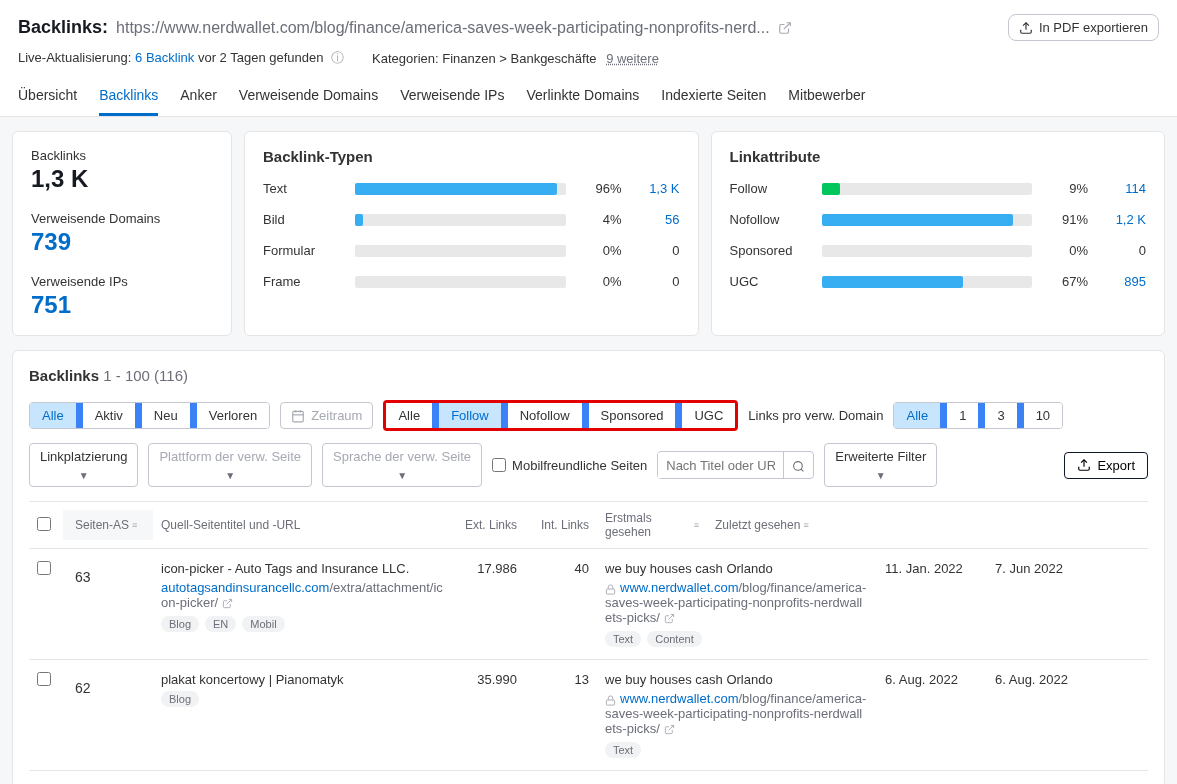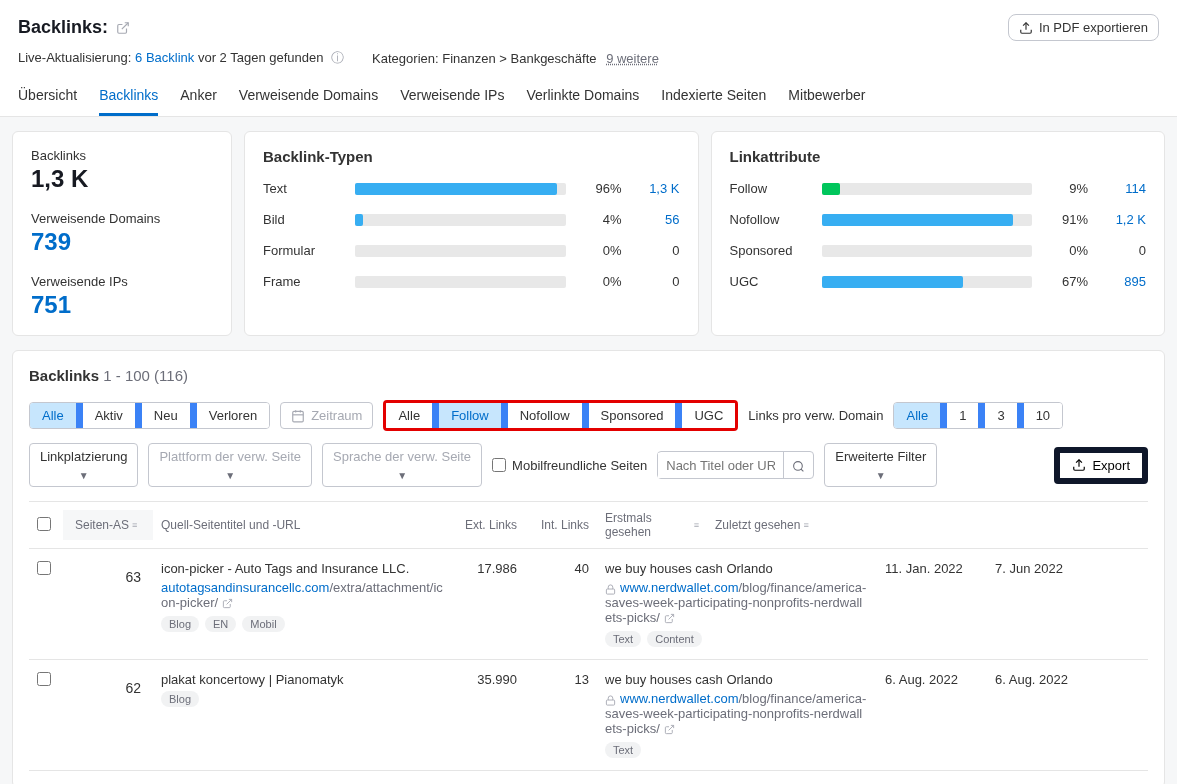--- a/index.html
+++ b/index.html
@@ -46,26 +46,26 @@
 .date-btn { display: flex; align-items: center; gap: 6px; padding: 5px 10px; border: 1px solid #c4c7cf; border-radius: 4px; background: #fff; color: #a6a9b2; cursor: pointer; }
 .lbl-inline { font-size: 13px; color: #333; }
 .filter-row2 { display: flex; align-items: center; gap: 10px; flex-wrap: wrap; }
 .dropdown { padding: 5px 10px; border: 1px solid #c4c7cf; border-radius: 4px; background: #fff; display: flex; align-items: center; gap: 6px; cursor: pointer; font-size: 13px; flex-direction: column; }
 .dropdown.muted { color: #a6a9b2; }
 .chevron { font-size: 10px; color: #6c6e79; }
 .checkbox-wrap { display: flex; align-items: center; gap: 6px; font-size: 13px; }
 .search-box { display: flex; align-items: center; border: 1px solid #c4c7cf; border-radius: 4px; background: #fff; padding: 0; }
 .search-box input { border: none; padding: 5px 8px; font-size: 13px; width: 125px; outline: none; }
 .search-box .sicon { padding: 5px 8px; border-left: 1px solid #c4c7cf; color: #6c6e79; cursor: pointer; }
-.btn-export { display: flex; align-items: center; gap: 6px; padding: 5px 12px; border: 6px solid #0f172a; border-radius: 4px; background: #fff; cursor: pointer; font-size: 13px; margin-left: auto; }
+.btn-export { display: flex; align-items: center; gap: 6px; padding: 5px 12px; border: 1px solid #0f172a; border-radius: 4px; background: #fff; cursor: pointer; font-size: 13px; margin-left: auto; }
 .table { width: 100%; margin-top: 14px; }
 .th-row { display: flex; align-items: center; border-top: 1px solid #e5e5e5; border-bottom: 1px solid #e5e5e5; padding: 8px 0; font-size: 12px; color: #6c6e79; }
 .th-row .col, .td-row .col { padding: 0 8px; }
 .c-check { width: 34px; }
-.c-as { width: 90px; text-align: right; background: #f6f7f8; padding: 8px 12px !important; }
+.c-as { width: 90px; background: #f6f7f8; padding: 8px 12px !important; }
 .c-title { width: 300px; }
 .c-ext { width: 72px; text-align: right; }
 .c-int { width: 72px; text-align: right; }
 .c-anchor { width: 280px; }
 .c-first { width: 110px; text-align: left; }
 .c-last { width: 110px; text-align: left; }
 .th-sort { cursor: pointer; display: inline-flex; align-items: center; gap: 3px; }
 .sort-icon { font-size: 9px; color: #a6a9b2; }
 .td-row { display: flex; align-items: flex-start; border-bottom: 1px solid #e5e5e5; padding: 12px 0; font-size: 13px; }
 .td-row .c-as { font-size: 14px; background: transparent; }
@@ -80,20 +80,21 @@
 .lock-icon { color: #a6a9b2; margin-right: 4px; font-size: 11px; }
 input[type=checkbox] { width: 14px; height: 14px; cursor: pointer; }
 svg { display: inline-block; vertical-align: middle; }
 </style>
 </head>
 <body>
 
 <div class="header">
   <div class="title-row">
     <span class="title-label">Backlinks:</span>
+    <span class="title-url">https://www.nerdwallet.com/blog/finance/america-saves-week-participating-nonprofits-nerd...</span>
     <span class="ext-icon">
       <svg width="14" height="14" viewBox="0 0 24 24" fill="none" stroke="currentColor" stroke-width="2">
           <path d="M18 13v6a2 2 0 0 1-2 2H5a2 2 0 0 1-2-2V8a2 2 0 0 1 2-2h6"></path>
           <polyline points="15 3 21 3 21 9"></polyline>
           <line x1="10" y1="14" x2="21" y2="3"></line>
         </svg>
     </span>
     <div style="margin-left:auto"></div>
     <button class="btn-export-pdf">
       <svg width="14" height="14" viewBox="0 0 24 24" fill="none" stroke="currentColor" stroke-width="2">

